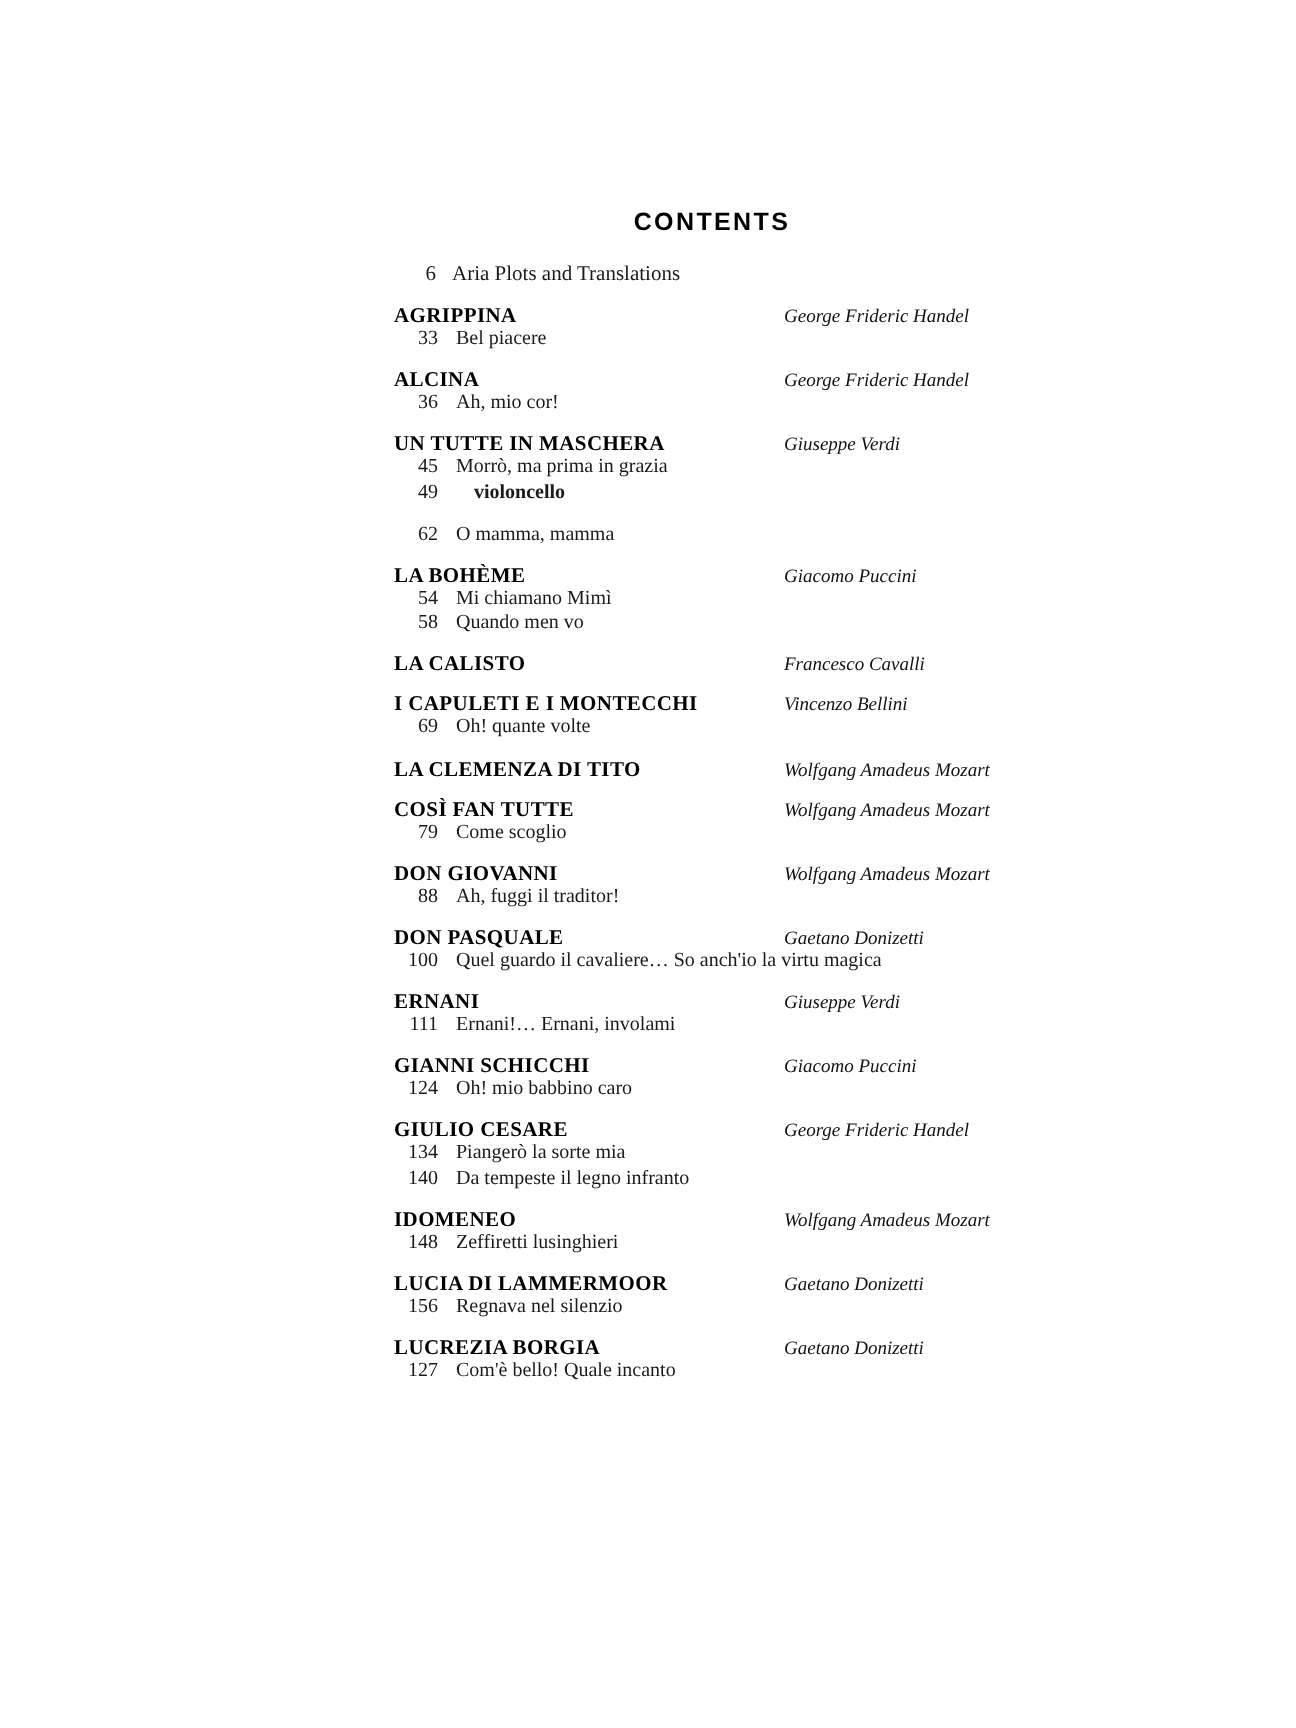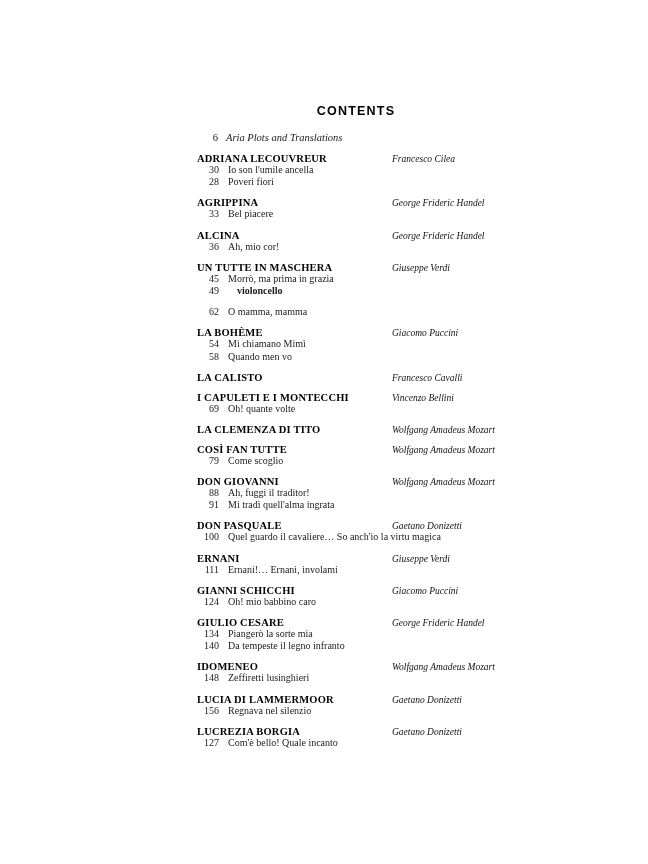--- a/index.html
+++ b/index.html
@@ -42,21 +42,20 @@
   }
   .intro-row .pg {
     width: 30px;
     text-align: right;
     font-size: 10.5px;
     padding-right: 8px;
     box-sizing: border-box;
   }
   .intro-row .lbl {
     font-size: 10.5px;
-    font-style: italic;
   }
   .opera {
     margin-bottom: 9px;
   }
   .opera-head {
     display: flex;
     align-items: baseline;
     justify-content: space-between;
   }
   .opera-title {
@@ -107,34 +106,20 @@
     <div class="contents-title">CONTENTS</div>
 
     <div class="intro-row">
       <div class="pg">6</div>
       <div class="lbl">Aria Plots and Translations</div>
     </div>
 
     <div id="entries-container">
         <div class="opera">
           <div class="opera-head">
-            <div class="opera-title">ADRIANA LECOUVREUR</div>
-            <div class="composer">Francesco Cilea</div>
-          </div>
-          <div class="aria-row">
-            <div class="pg">30</div>
-            <div class="ttl">Io son l'umile ancella</div>
-          </div>
-          <div class="aria-row">
-            <div class="pg">28</div>
-            <div class="ttl">Poveri fiori</div>
-          </div>
-        </div>
-        <div class="opera">
-          <div class="opera-head">
             <div class="opera-title">AGRIPPINA</div>
             <div class="composer">George Frideric Handel</div>
           </div>
           <div class="aria-row">
             <div class="pg">33</div>
             <div class="ttl">Bel piacere</div>
           </div>
         </div>
         <div class="opera">
           <div class="opera-head">
@@ -214,24 +199,20 @@
         </div>
         <div class="opera">
           <div class="opera-head">
             <div class="opera-title">DON GIOVANNI</div>
             <div class="composer">Wolfgang Amadeus Mozart</div>
           </div>
           <div class="aria-row">
             <div class="pg">88</div>
             <div class="ttl">Ah, fuggi il traditor!</div>
           </div>
-          <div class="aria-row">
-            <div class="pg">91</div>
-            <div class="ttl">Mi tradì quell'alma ingrata</div>
-          </div>
         </div>
         <div class="opera">
           <div class="opera-head">
             <div class="opera-title">DON PASQUALE</div>
             <div class="composer">Gaetano Donizetti</div>
           </div>
           <div class="aria-row">
             <div class="pg">100</div>
             <div class="ttl">Quel guardo il cavaliere… So anch'io la virtu magica</div>
           </div>

